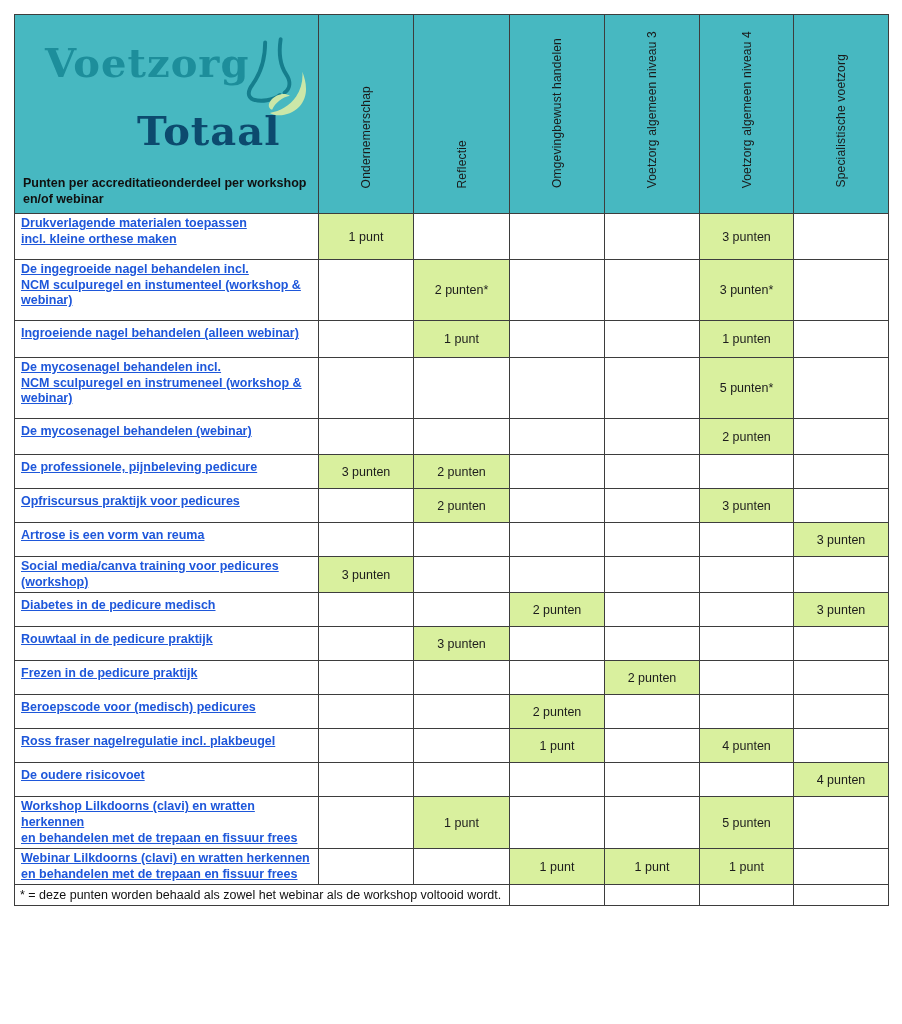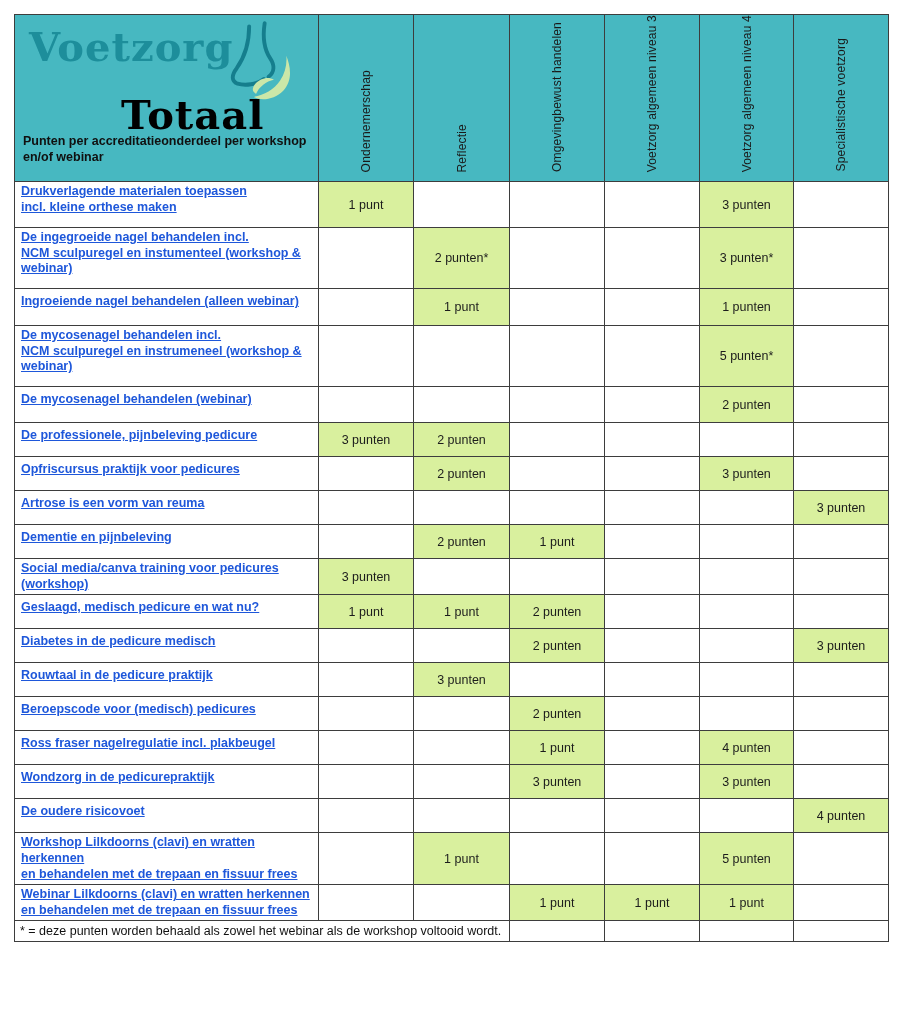--- a/index.html
+++ b/index.html
@@ -13,36 +13,36 @@
     width:902px;height:1024px;
     font-family:"Liberation Sans", sans-serif;
     color:#1c1c1c;
     overflow:hidden;
   }
   .sheet{padding:14px 14px 0 14px;}
   table{border-collapse:collapse;table-layout:fixed;width:874px;}
   th,td{border:1px solid var(--border);box-sizing:border-box;}
 
   
-  thead th{background:var(--teal);height:166px;padding:0;}
+  thead th{background:var(--teal);height:166px;padding:16px;}
   .logo-cell{position:relative;vertical-align:top;text-align:left;}
   .logo{padding:12px 0 0 14px;}
   .logo-row{display:flex;align-items:flex-start;}
   .logo-voetzorg{
     font-family:"DejaVu Serif", serif;font-weight:700;
     font-size:40px;line-height:1;color:#1d8e9b;letter-spacing:1px;
   }
   .logo-totaal{
     font-family:"DejaVu Serif", serif;font-weight:700;
-    font-size:40px;line-height:.9;color:#000000;
+    font-size:40px;line-height:.9;color:#0c4a6e;
     margin-left:92px;margin-top:-8px;letter-spacing:1px;
   }
   .foot-icon{width:62px;height:86px;margin-left:-4px;margin-top:-8px;flex:0 0 auto;}
   .caption{
-    position:absolute;left:8px;bottom:16px;width:292px;
+    position:absolute;left:8px;bottom:6px;width:292px;
     font-size:12.5px;font-weight:700;color:#101010;
     line-height:1.3;text-align:left;
   }
   .vwrap{height:166px;display:flex;align-items:flex-end;justify-content:center;
          padding-bottom:9px;box-sizing:border-box;}
   .vtext{
     writing-mode:vertical-rl;transform:rotate(180deg);
     font-size:12px;font-weight:400;color:#1a1a1a;white-space:nowrap;
     letter-spacing:.2px;
   }
@@ -238,57 +238,35 @@
       <a class="wlink">Artrose is een vorm van reuma</a>
     </td>
     <td class="val"></td>
     <td class="val"></td>
     <td class="val"></td>
     <td class="val"></td>
     <td class="val"></td>
     <td class="val filled">3 punten</td>
   </tr>
 
-  <tr>
-    <td class="title-cell">
-      <a class="wlink">Dementie en pijnbeleving</a>
-    </td>
-    <td class="val"></td>
-    <td class="val filled">2 punten</td>
-    <td class="val filled">1 punt</td>
-    <td class="val"></td>
-    <td class="val"></td>
-    <td class="val"></td>
-  </tr>
 
 
   <tr>
     <td class="title-cell">
       <a class="wlink">Social media/canva training voor pedicures
 (workshop)</a>
     </td>
     <td class="val filled">3 punten</td>
     <td class="val"></td>
     <td class="val"></td>
     <td class="val"></td>
     <td class="val"></td>
     <td class="val"></td>
   </tr>
 
-  <tr>
-    <td class="title-cell">
-      <a class="wlink">Geslaagd, medisch pedicure en wat nu?</a>
-    </td>
-    <td class="val filled">1 punt</td>
-    <td class="val filled">1 punt</td>
-    <td class="val filled">2 punten</td>
-    <td class="val"></td>
-    <td class="val"></td>
-    <td class="val"></td>
-  </tr>
 
   <tr>
     <td class="title-cell">
       <a class="wlink">Diabetes in de pedicure medisch</a>
     </td>
     <td class="val"></td>
     <td class="val"></td>
     <td class="val filled">2 punten</td>
     <td class="val"></td>
     <td class="val"></td>
@@ -300,20 +278,31 @@
       <a class="wlink">Rouwtaal in de pedicure praktijk</a>
     </td>
     <td class="val"></td>
     <td class="val filled">3 punten</td>
     <td class="val"></td>
     <td class="val"></td>
     <td class="val"></td>
     <td class="val"></td>
   </tr>
 
+  <tr>
+    <td class="title-cell">
+      <a class="wlink">Frezen in de pedicure praktijk</a>
+    </td>
+    <td class="val"></td>
+    <td class="val"></td>
+    <td class="val"></td>
+    <td class="val filled">2 punten</td>
+    <td class="val"></td>
+    <td class="val"></td>
+  </tr>
 
   <tr>
     <td class="title-cell">
       <a class="wlink">Beroepscode voor (medisch) pedicures</a>
     </td>
     <td class="val"></td>
     <td class="val"></td>
     <td class="val filled">2 punten</td>
     <td class="val"></td>
     <td class="val"></td>
@@ -325,31 +314,20 @@
       <a class="wlink">Ross fraser nagelregulatie incl. plakbeugel</a>
     </td>
     <td class="val"></td>
     <td class="val"></td>
     <td class="val filled">1 punt</td>
     <td class="val"></td>
     <td class="val filled">4 punten</td>
     <td class="val"></td>
   </tr>
 
-  <tr>
-    <td class="title-cell">
-      <a class="wlink">Wondzorg in de pedicurepraktijk</a>
-    </td>
-    <td class="val"></td>
-    <td class="val"></td>
-    <td class="val filled">3 punten</td>
-    <td class="val"></td>
-    <td class="val filled">3 punten</td>
-    <td class="val"></td>
-  </tr>
 
 
   <tr>
     <td class="title-cell">
       <a class="wlink">De oudere risicovoet</a>
     </td>
     <td class="val"></td>
     <td class="val"></td>
     <td class="val"></td>
     <td class="val"></td>

